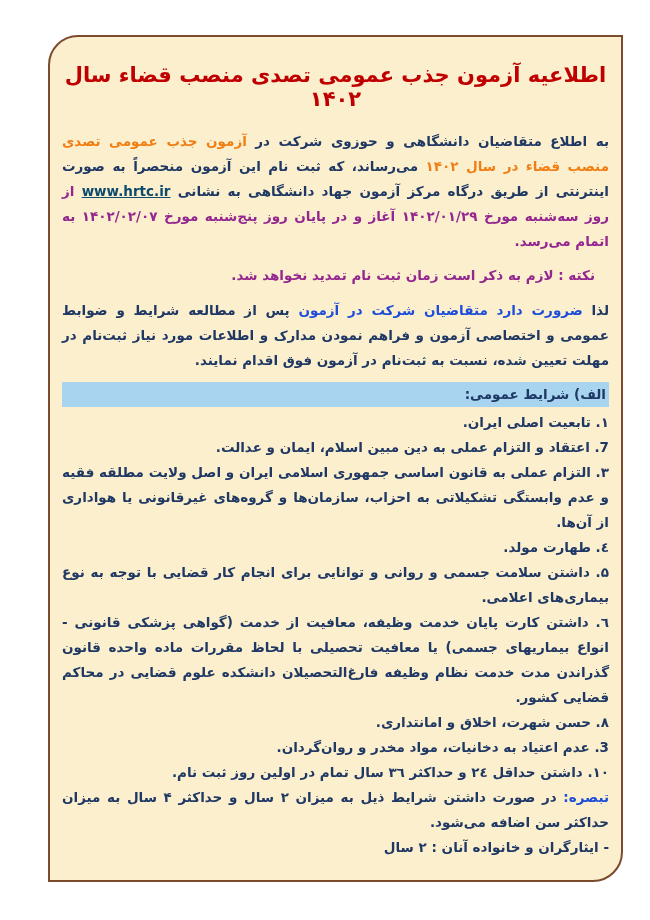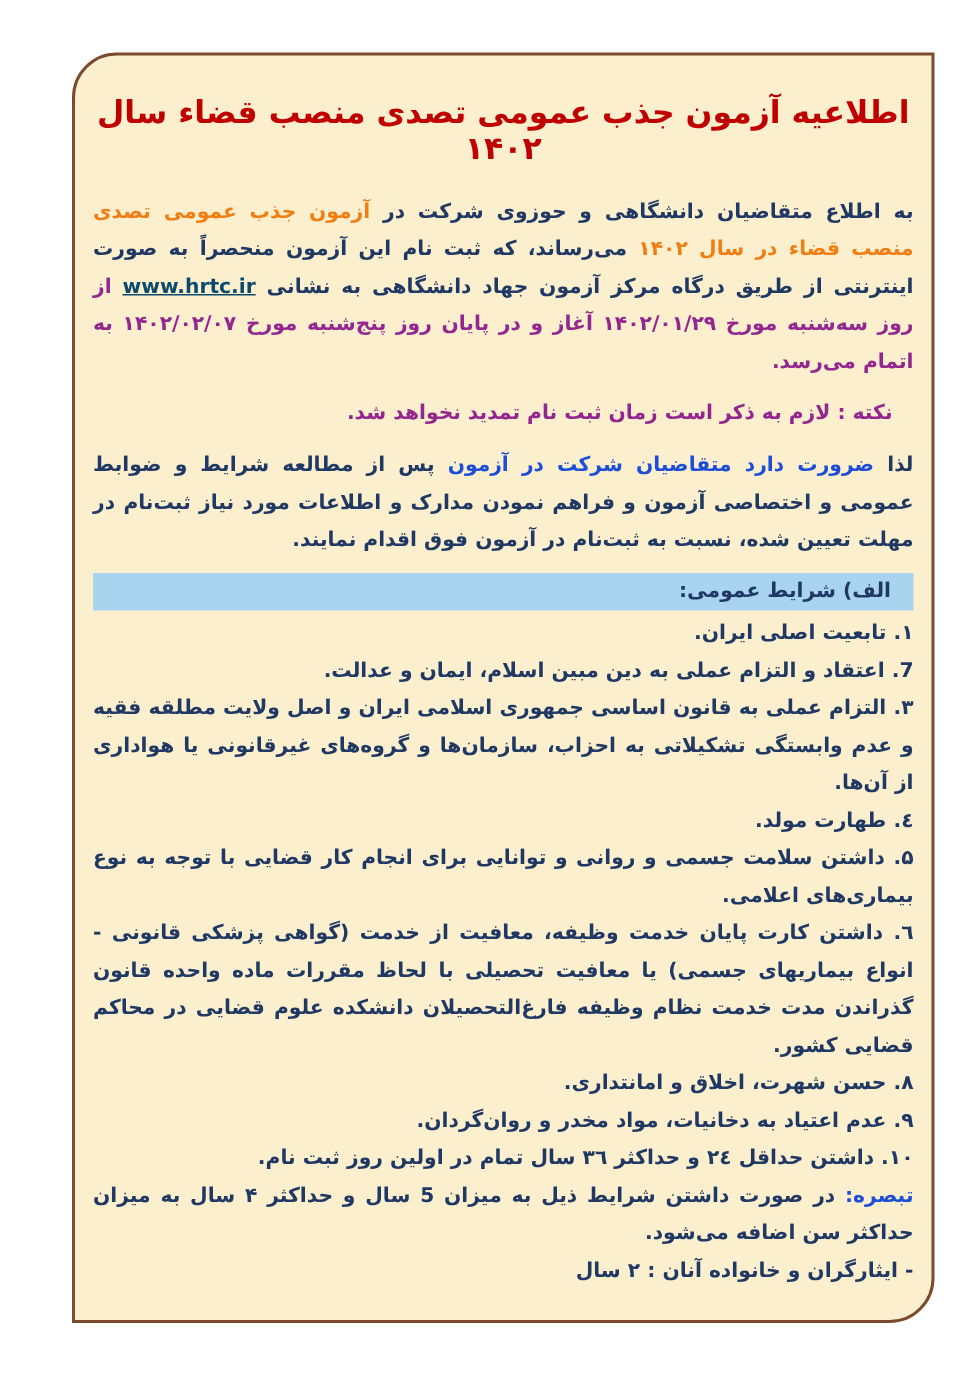--- a/index.html
+++ b/index.html
@@ -44,21 +44,21 @@
   .red{color:#1d4ed8;}
   .link{
     color:#0c4a6e;
     text-decoration:underline;
     cursor:pointer;
     direction:ltr;
     unicode-bidi:embed;
   }
   .section-header{
     background:#A8D4F0;
-    padding:0 15px;
+    padding:0 3px;
     margin:6px 0 3px 0;
     text-align:right;
   }
   .flow{margin-bottom:0;}
 </style>
 </head>
 <body>
 
 <div class="page">
 
@@ -72,20 +72,20 @@
 
   <div class="section-header">الف) شرایط عمومی:</div>
 
   <div class="item">۱. تابعیت اصلی ایران.</div>
   <div class="item">7. اعتقاد و التزام عملی به دین مبین اسلام، ایمان و عدالت.</div>
   <div class="item">۳. التزام عملی به قانون اساسی جمهوری اسلامی ایران و اصل ولایت مطلقه فقیه و عدم وابستگی تشکیلاتی به احزاب، سازمان‌ها و گروه‌های غیرقانونی یا هواداری از آن‌ها.</div>
   <div class="item">٤. طهارت مولد.</div>
   <div class="item">۵. داشتن سلامت جسمی و روانی و توانایی برای انجام کار قضایی با توجه به نوع بیماری‌های اعلامی.</div>
   <div class="item">٦. داشتن کارت پایان خدمت وظیفه، معافیت از خدمت (گواهی پزشکی قانونی - انواع بیماریهای جسمی) یا معافیت تحصیلی با لحاظ مقررات ماده واحده قانون گذراندن مدت خدمت نظام وظیفه فارغ‌التحصیلان دانشکده علوم قضایی در محاکم قضایی کشور.</div>
   <div class="item">۸. حسن شهرت، اخلاق و امانتداری.</div>
-  <div class="item">۹. عدم اعتیاد به دخانیات، مواد مخدر و روان‌گردان.</div>
+  <div class="item">3. عدم اعتیاد به دخانیات، مواد مخدر و روان‌گردان.</div>
   <div class="item">۱۰. داشتن حداقل ۲٤ و حداکثر ۳٦ سال تمام در اولین روز ثبت نام.</div>
 
-  <p class="para flow"><span class="red">تبصره:</span><span> در صورت داشتن شرایط ذیل به میزان 5 سال و حداکثر ۴ سال به میزان حداکثر سن اضافه می‌شود.</span></p>
+  <p class="para flow"><span class="red">تبصره:</span><span> در صورت داشتن شرایط ذیل به میزان ۲ سال و حداکثر ۴ سال به میزان حداکثر سن اضافه می‌شود.</span></p>
 
   <div class="item">- ایثارگران و خانواده آنان : ۲ سال</div>
 
 </div>
 
 </body></html>

